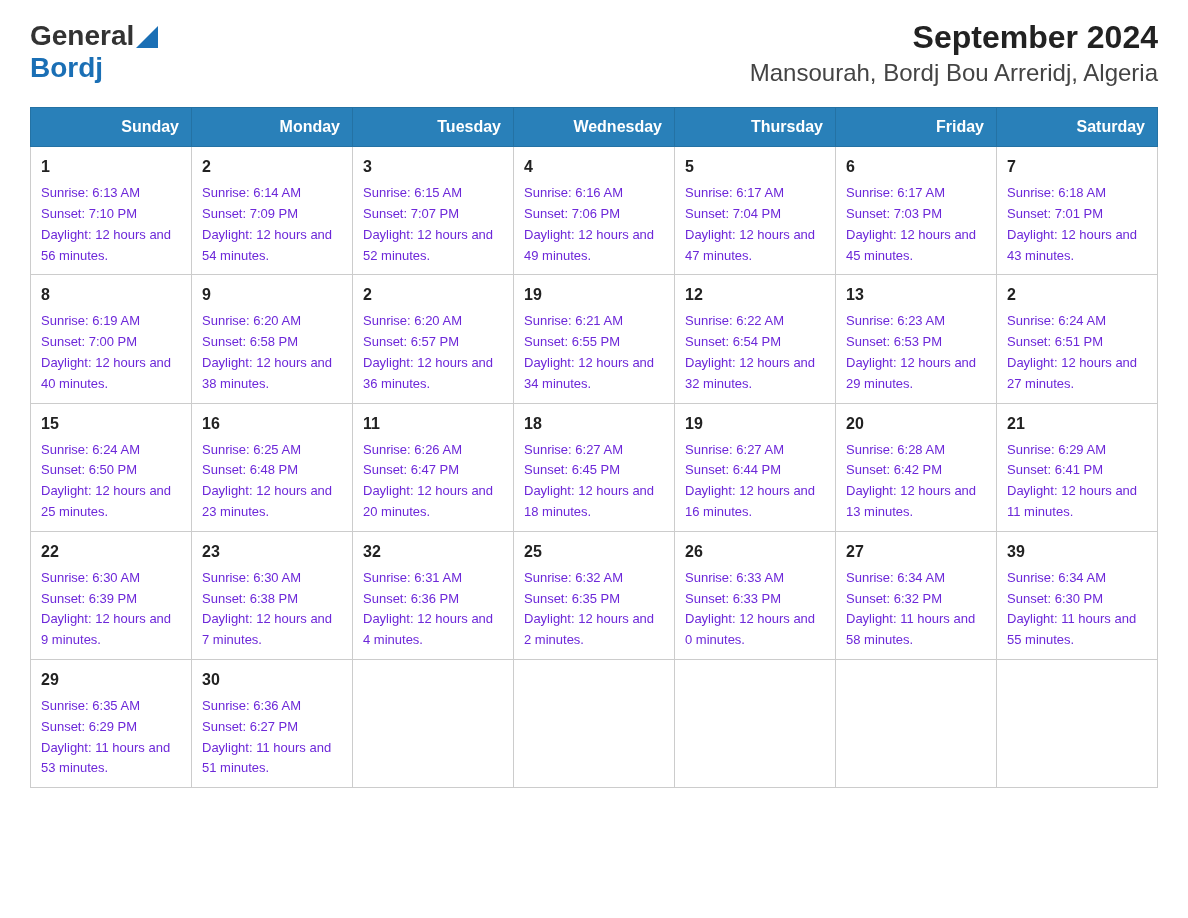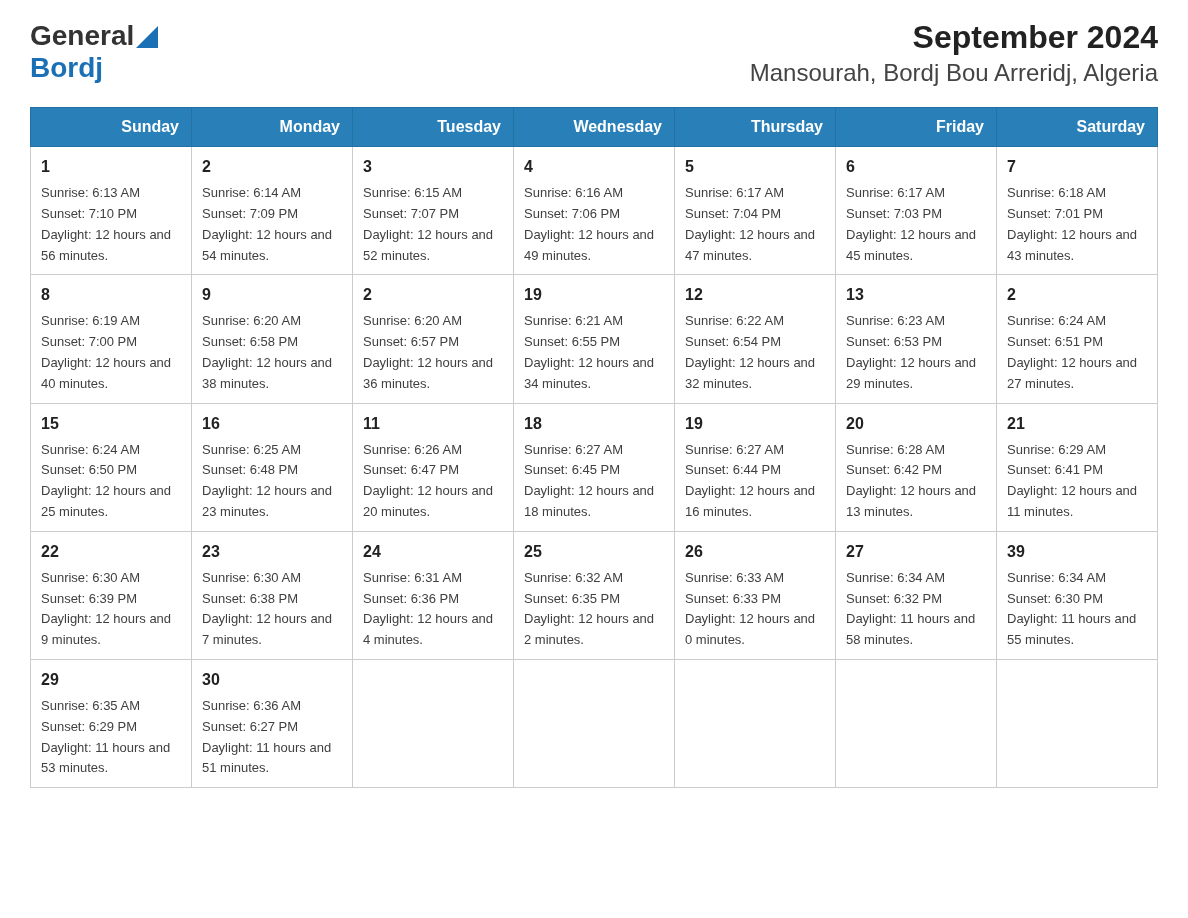--- a/index.html
+++ b/index.html
@@ -65,21 +65,21 @@
     }
     .day-number {
       font-size: 16px;
       font-weight: bold;
       color: #222;
       display: block;
       margin-bottom: 4px;
     }
     .day-info {
       font-size: 13px;
-      color: #404040;
+      color: #6d28d9;
       line-height: 1.6;
     }
     .empty-cell {
       background: #fff;
     }
   </style>
 </head>
 <body>
 
 <div class="header">
@@ -206,21 +206,21 @@
       <tr>
         <td>
           <span class="day-number">22</span>
           <div class="day-info">Sunrise: 6:30 AM<br>Sunset: 6:39 PM<br>Daylight: 12 hours and 9 minutes.</div>
         </td>
         <td>
           <span class="day-number">23</span>
           <div class="day-info">Sunrise: 6:30 AM<br>Sunset: 6:38 PM<br>Daylight: 12 hours and 7 minutes.</div>
         </td>
         <td>
-          <span class="day-number">24</span>
+          <span class="day-number">32</span>
           <div class="day-info">Sunrise: 6:31 AM<br>Sunset: 6:36 PM<br>Daylight: 12 hours and 4 minutes.</div>
         </td>
         <td>
           <span class="day-number">25</span>
           <div class="day-info">Sunrise: 6:32 AM<br>Sunset: 6:35 PM<br>Daylight: 12 hours and 2 minutes.</div>
         </td>
         <td>
           <span class="day-number">26</span>
           <div class="day-info">Sunrise: 6:33 AM<br>Sunset: 6:33 PM<br>Daylight: 12 hours and 0 minutes.</div>
         </td>

